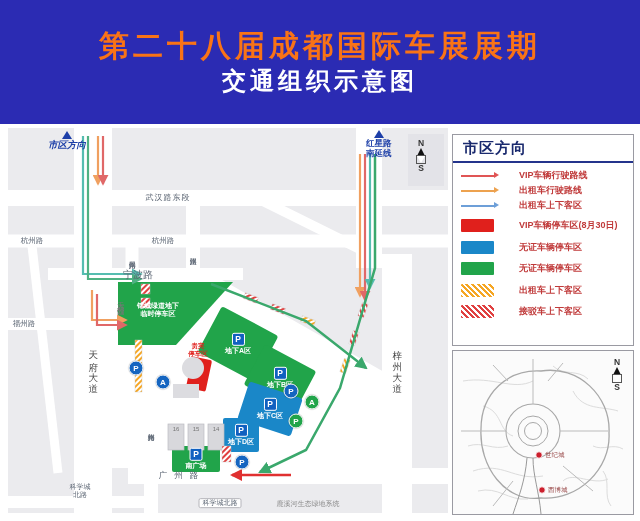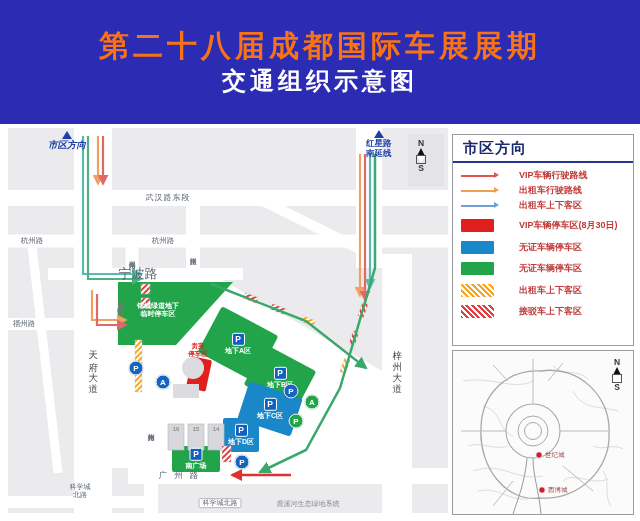--- a/index.html
+++ b/index.html
@@ -202,21 +202,21 @@
     <div>贵宾</div>
     <div>停车区</div>
   </div>
 
   <div id="gen-labels">
       <div class="map-label" style="left: 160px; top: 70px; font-size: 8px; letter-spacing: 1px;">武汉路东段</div>
       <div class="map-label" style="left: 24px; top: 113px; font-size: 7.5px;">杭州路</div>
       <div class="map-label" style="left: 155px; top: 113px; font-size: 7.5px;">杭州路</div>
       <div class="map-label vert" style="left: 124px; top: 128px; font-size: 7px;">蜀州路</div>
       <div class="map-label vert" style="left: 185px; top: 124px; font-size: 7px;">汉州路</div>
-      <div class="map-label" style="left: 130px; top: 146px; font-size: 13px;">宁波路</div>
+      <div class="map-label" style="left: 130px; top: 146px; font-size: 10px;">宁波路</div>
       <div class="map-label" style="left: 16px; top: 196px; font-size: 7.5px;">福州路</div>
       <div class="map-label vert" style="left: 85px; top: 237px; font-size: 9.5px; letter-spacing: 11px; color: rgb(68, 68, 68);">天府大道</div>
       <div class="map-label vert" style="left: 389px; top: 237px; font-size: 9.5px; letter-spacing: 11px; color: rgb(68, 68, 68);">梓州大道</div>
       <div class="map-label vert" style="left: 143px; top: 300px; font-size: 7px;">梅州路</div>
       <div class="map-label" style="left: 174px; top: 348px; font-size: 8.5px; letter-spacing: 7px;">广州路</div>
       <div class="map-label wrap" style="left: 72px; top: 363px; font-size: 7px; width: 26px;">科学城北路</div>
       <div class="map-label boxed" style="left: 212px; top: 375px; font-size: 7px;">科学城北路</div>
       <div class="map-label" style="left: 300px; top: 376px; font-size: 7px; color: rgb(138, 138, 138);">鹿溪河生态绿地系统</div>
       <div class="map-label vert" style="left: 112px; top: 172px; font-size: 7.5px; letter-spacing: 2px; color: rgb(119, 119, 119);">天府公园</div>
       <div class="area-label" style="left: 230px; top: 216px;">

